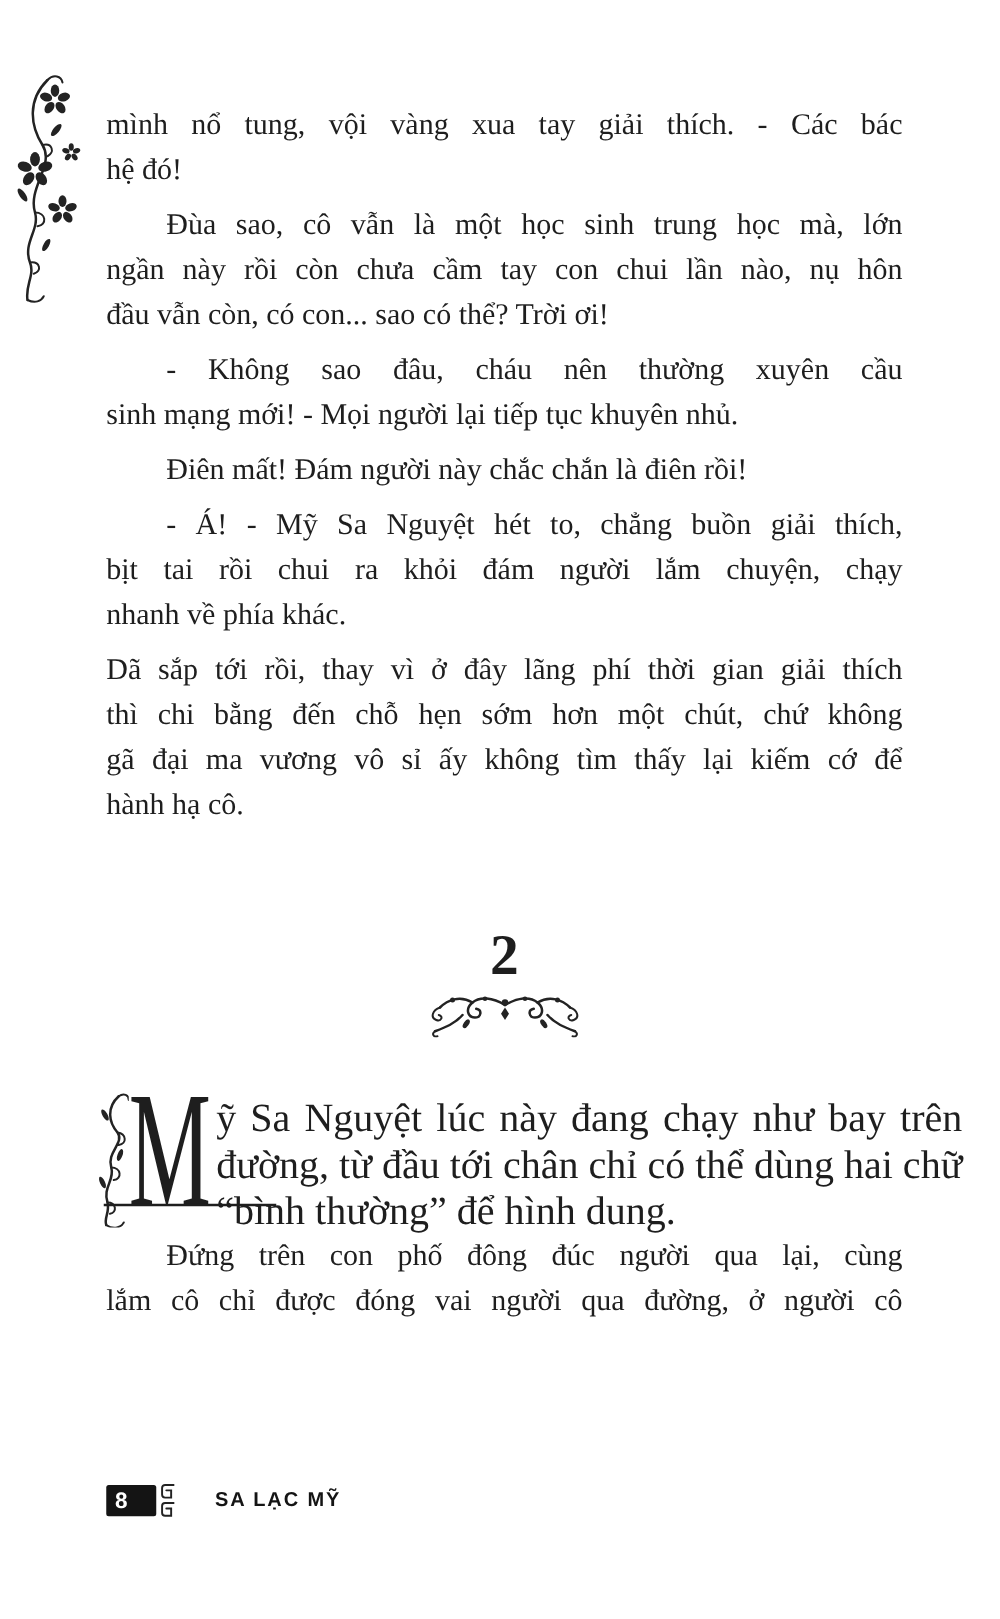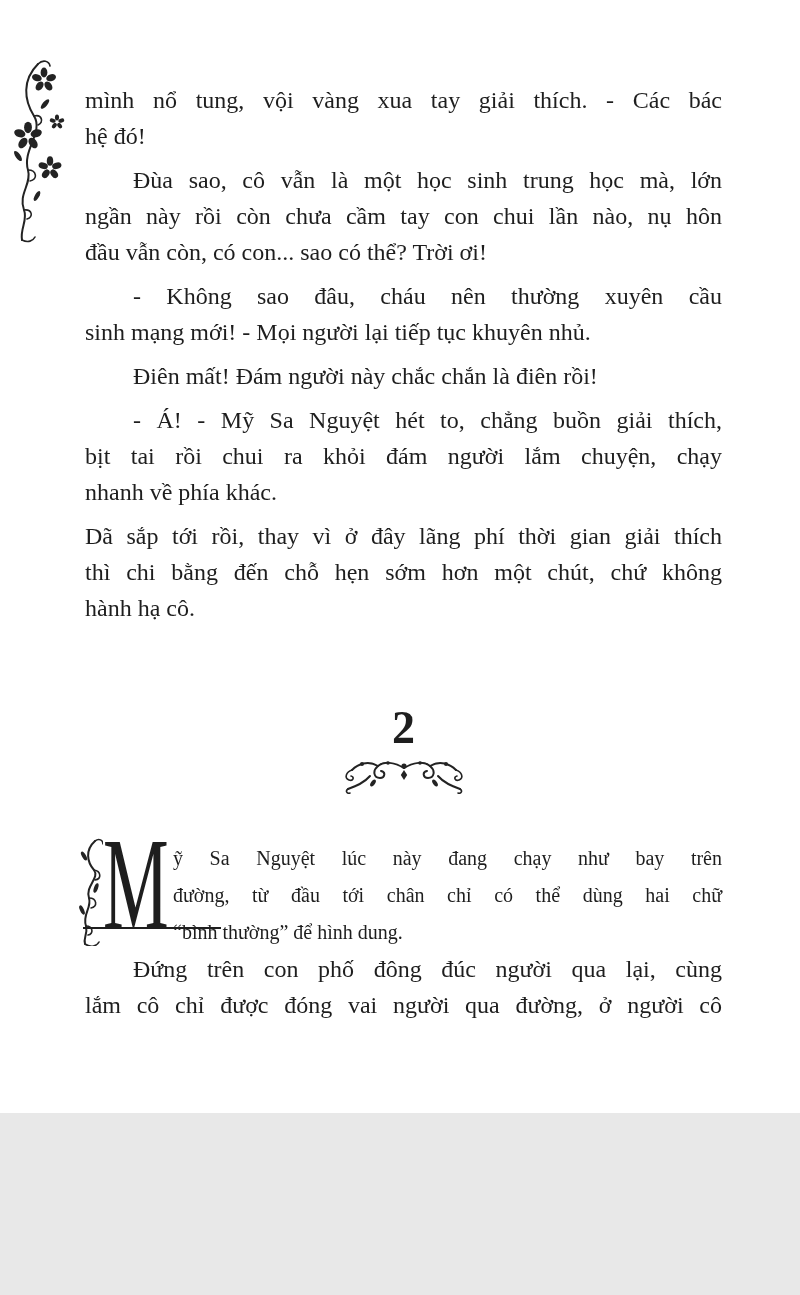--- a/index.html
+++ b/index.html
@@ -1,18 +1,18 @@
 <!DOCTYPE html>
 <html><head>
 <meta charset="utf-8">
 <style>
   html,body{margin:0;padding:0;background:#e8e8e8;}
   .page{
     position:relative;
-    width:800px;height:1113px;
+    width:800px;height:1295px;
     background:#ffffff;
     font-family:"Liberation Serif", serif;
     color:#1e1e1e;
     overflow:hidden;
     margin:0 auto;
   }
   
   .corner-orn{position:absolute;left:4px;top:58px;width:62px;height:188px;}
   
   .text-block{position:absolute;left:85px;top:82px;width:637px;font-size:24px;line-height:36px;}
@@ -24,21 +24,21 @@
   
   .chapter-head{margin-top:76px;text-align:center;font-size:46px;line-height:52px;font-weight:bold;}
   .divider-orn{display:block;margin:2px auto 0 auto;width:130px;height:38px;}
   
   .chapter-para{margin-top:46px;display:flex;position:relative;}
   .dropcap-wrap{position:relative;width:88px;flex:none;height:90px;}
   .dropcap{position:absolute;left:18px;top:-22px;font-size:132px;line-height:1;
            transform:scaleX(0.56);transform-origin:left top;letter-spacing:0;}
   .dropcap-flourish{position:absolute;left:-8px;top:-2px;width:26px;height:108px;}
   .dropcap-rule{position:absolute;left:-2px;top:87px;width:138px;height:2px;background:#1e1e1e;}
-  .chapter-lines{flex:1;font-size:20px;line-height:37px;}
+  .chapter-lines{flex:1;font-size:32px;line-height:37px;}
   
   .footer{position:absolute;left:85px;top:1186px;display:flex;align-items:center;
           font-family:"Liberation Sans", sans-serif;}
   .pagenum-box{width:40px;height:25px;background:#141414;border-radius:2px;
                color:#ffffff;font-size:18px;font-weight:bold;line-height:25px;padding-left:7px;box-sizing:border-box;}
   .footer-orn{width:13px;height:29px;margin-left:3px;}
   .book-title{margin-left:31px;font-size:16px;font-weight:bold;letter-spacing:1.5px;color:#141414;text-align:center;}
   svg .stk{fill:none;stroke:#232323;stroke-width:2;stroke-linecap:round;}
   svg .stk1{fill:none;stroke:#232323;stroke-width:1.6;stroke-linecap:round;}
   svg .fil{fill:#232323;stroke:none;}
@@ -101,20 +101,21 @@
           <div class="line first">Điên mất! Đám người này chắc chắn là điên rồi!</div>
         </div>
         <div class="para indent">
           <div class="line just first">- Á! - Mỹ Sa Nguyệt hét to, chẳng buồn giải thích,</div>
           <div class="line just">bịt tai rồi chui ra khỏi đám người lắm chuyện, chạy</div>
           <div class="line">nhanh về phía khác.</div>
         </div>
         <div class="para indent">
           <div class="line just">Dã sắp tới rồi, thay vì ở đây lãng phí thời gian giải thích</div>
           <div class="line just">thì chi bằng đến chỗ hẹn sớm hơn một chút, chứ không</div>
+          <div class="line just">gã đại ma vương vô sỉ ấy không tìm thấy lại kiếm cớ để</div>
           <div class="line">hành hạ cô.</div>
         </div>
       </div>
 
     <div class="chapter-head">2</div>
 
     <svg class="divider-orn" viewBox="0 0 130 38" aria-hidden="true">
       <g id="halfD">
         <path class="stk" d="M65,12 C55,6 45,5 39,10 C33,15 35,22 41,22 C46,22 47,16 42,15"></path>
         <path class="stk" d="M39,10 C29,4 19,8 13,14"></path>

